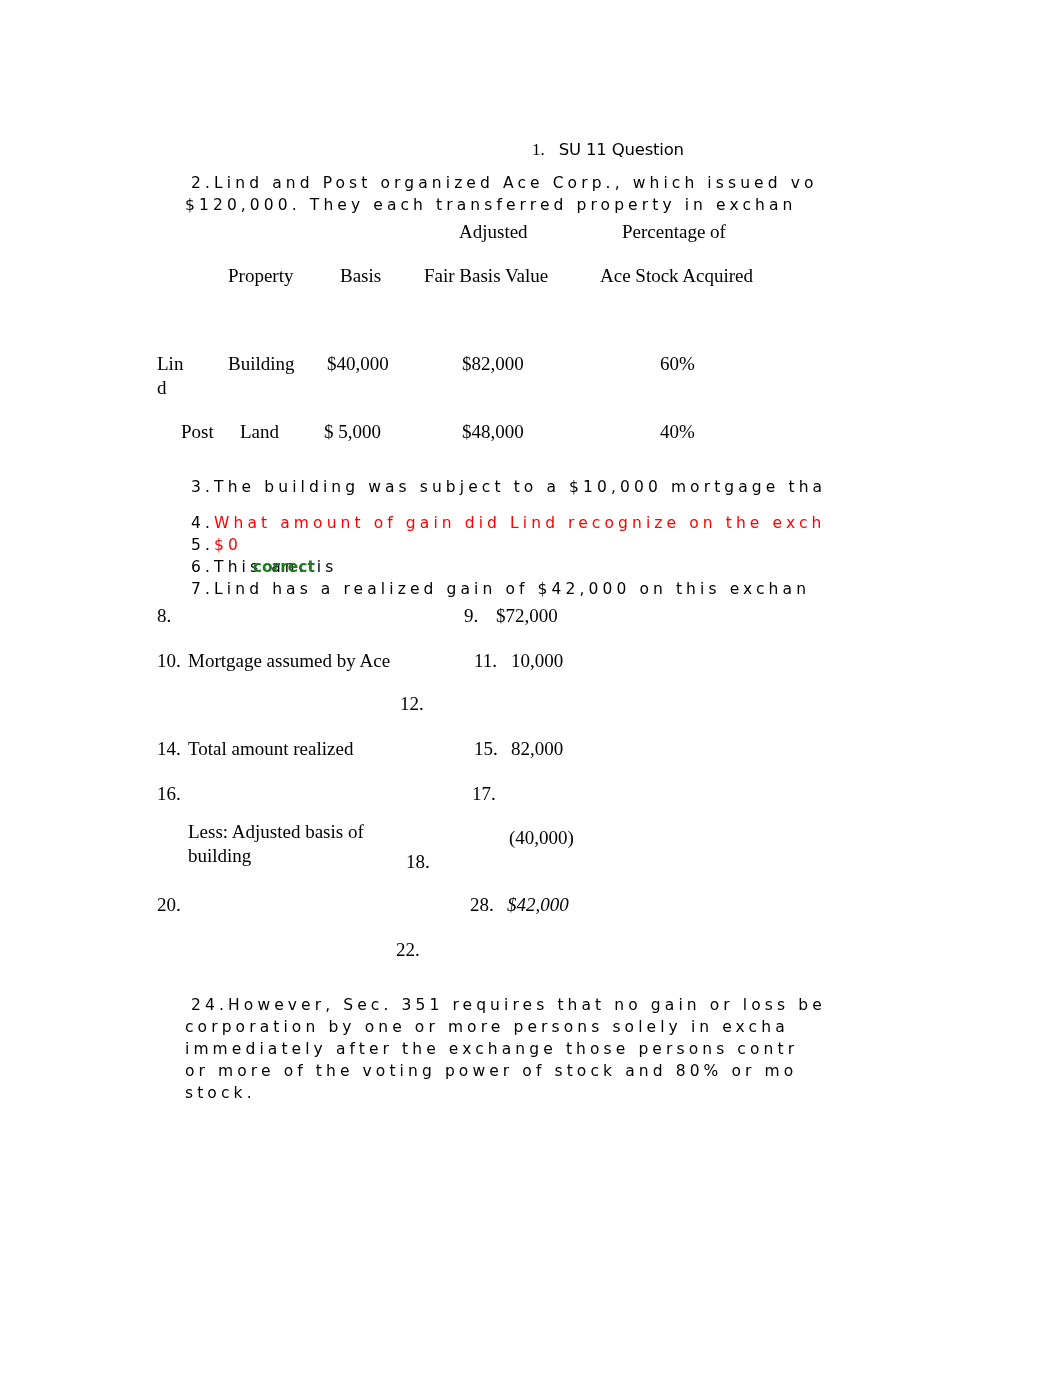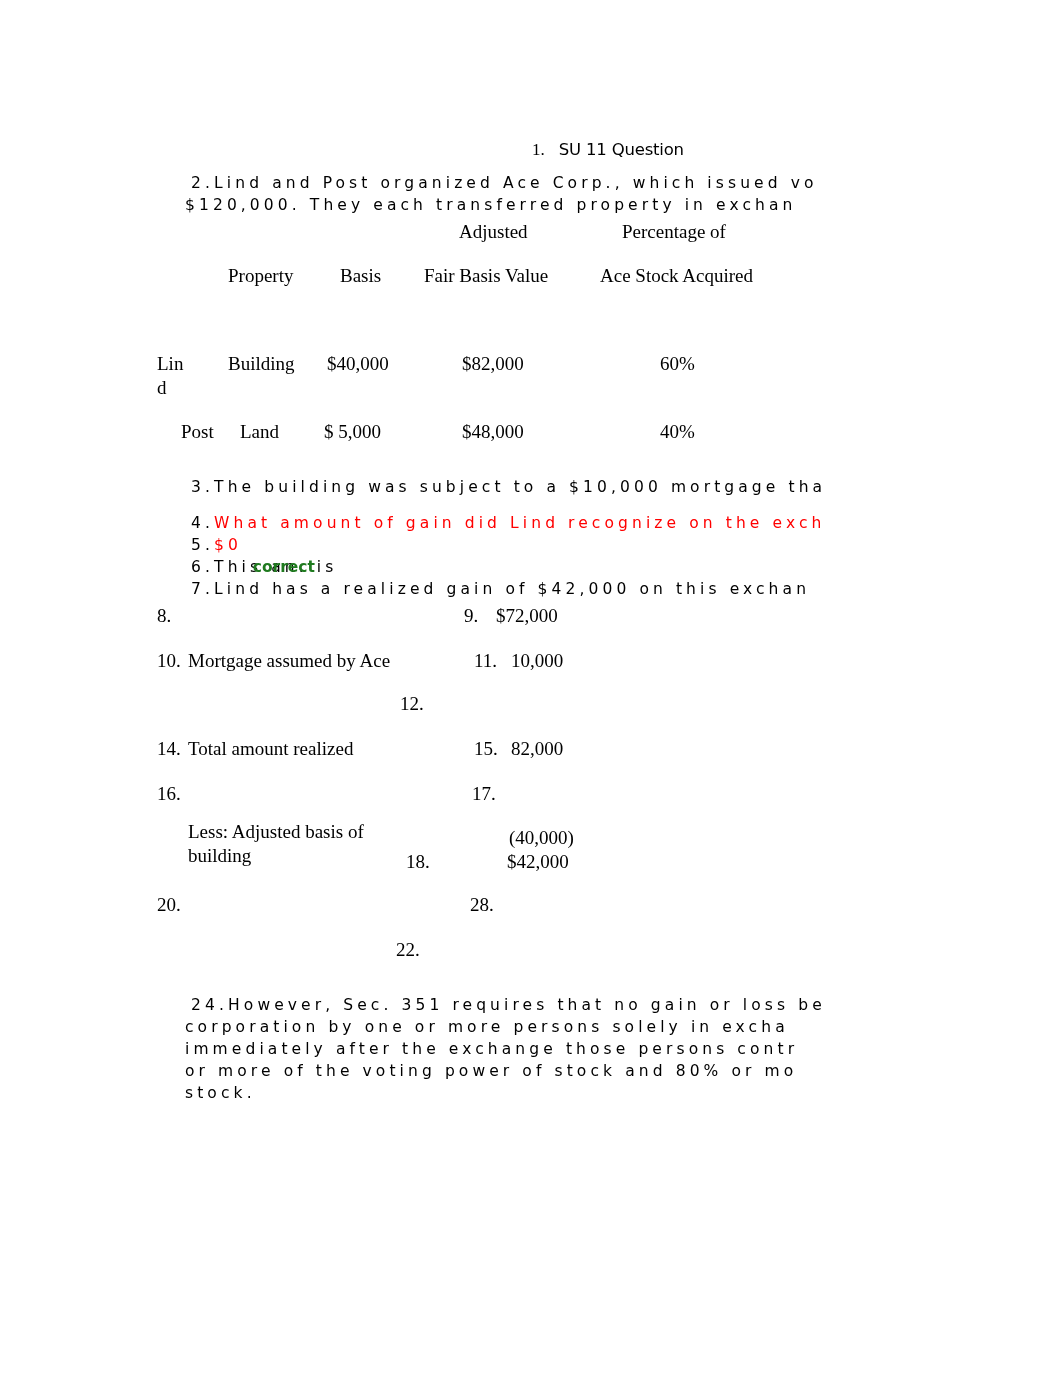--- a/index.html
+++ b/index.html
@@ -194,21 +194,21 @@
 
   <div class="calc-num" style="left:157px; top:782px;">16.</div>
   <div class="calc-label" style="left:188px; top:782px; width:190px;margin-top:38px;">Less: Adjusted basis of building</div>
   <div class="calc-num" style="left:472px; top:782px;">17.</div>
   <div class="calc-val" style="left:509px; top:782px;margin-top:44px;">(40,000)</div>
 
   <div class="calc-num" style="left:406px; top:850px;">18.</div>
 
   <div class="calc-num" style="left:157px; top:893px;">20.</div>
   <div class="calc-num" style="left:470px; top:893px;">28.</div>
-  <div class="calc-val" style="left:507px; top:850px;">$42,000</div>
+  <div class="calc-val" style="left:507px; top:893px;font-style:italic;">$42,000</div>
 
   <div class="calc-num" style="left:396px; top:938px;">22.</div>
 
   <div class="mono-item" style="top:972px;">
     <span class="num">24.</span><span>However, Sec. 351 requires that no gain or loss be</span><span class="body-indent">corporation by one or more persons solely in excha</span><span class="body-indent">immediately after the exchange those persons contr</span><span class="body-indent">or more of the voting power of stock and 80% or mo</span><span class="body-indent">stock.</span>
   </div>
 
 </div>
 
 </body></html>

